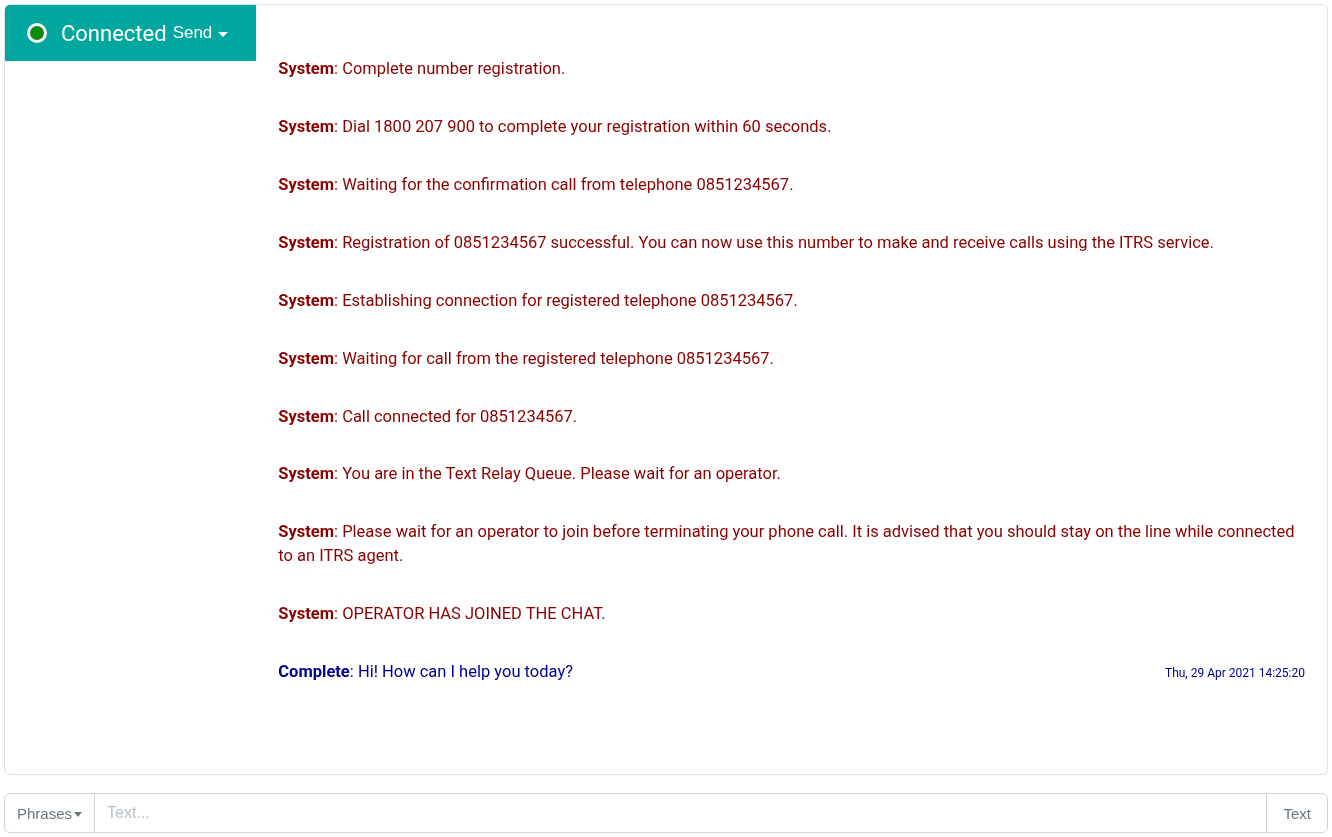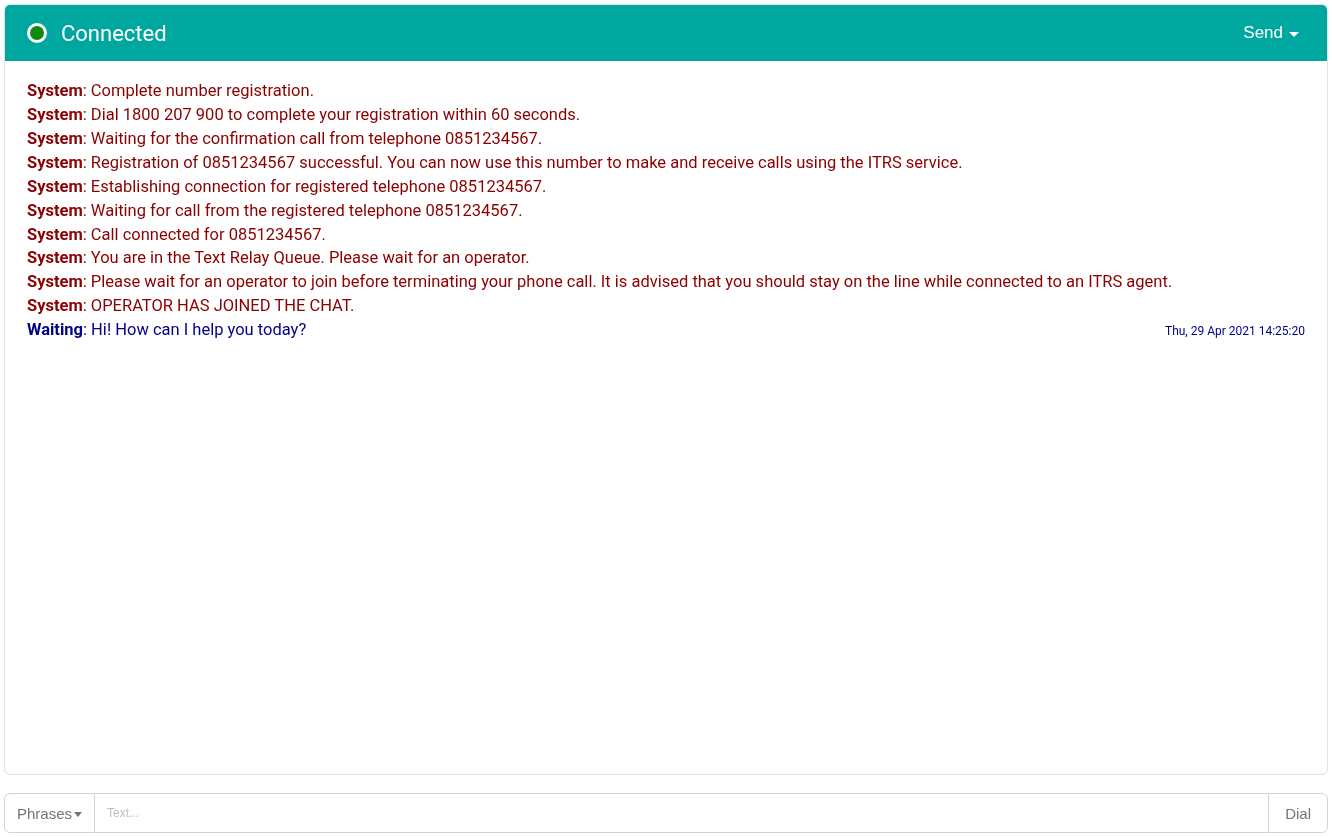--- a/index.html
+++ b/index.html
@@ -19,21 +19,21 @@
     flex-direction: column;
     width: 1332px;
     height: 837px;
     padding: 4px;
   }
   .chat-card {
     border: 1px solid #dee2e6;
     border-radius: 6px;
     overflow: hidden;
     display: flex;
-    flex-direction: column;
+    flex-direction: row;
     flex: 1 1 auto;
     background: #fff;
   }
   .header {
     background: #00a79e;
     color: #fff;
     display: flex;
     align-items: center;
     justify-content: space-between;
     padding: 12px 22px;
@@ -81,20 +81,21 @@
     overflow-y: auto;
     font-size: 16.5px;
     line-height: 1.45;
   }
   .msg-row {
     display: flex;
     align-items: baseline;
     justify-content: center;
     gap: 24px;
     margin-bottom: 0px;
+    margin-top: 34px;
   }
   .msg-main { flex: 1 1 auto; }
   .msg-time {
     flex: 0 0 auto;
     font-size: 12px;
     color: #00008b;
     white-space: nowrap;
   }
   .sender-system { font-weight: 700; }
   .msg-system, .msg-system .sender-system { color: #8b0000; }
@@ -125,21 +126,21 @@
     border-right: 4px solid transparent;
     border-top: 5px solid #6c757d;
     margin-top: 2px;
   }
   .text-input {
     flex: 1 1 auto;
     border: 1px solid #ced4da;
     border-left: none;
     border-right: none;
     padding: 16px 12px;
-    font-size: 12px;
+    font-size: 16px;
     color: #0f766e;
     outline: none;
   }
   .text-input::placeholder { color: #b8bfc6; }
   .send-btn {
     border: 1px solid #ced4da;
     border-radius: 0 6px 6px 0;
     background: #fff;
     color: #6c757d;
     font-size: 15px;
@@ -187,27 +188,27 @@
         <div class="msg-row">
           <div class="msg-main msg-system"><span class="sender-system">System</span><span>: </span><span>You are in the Text Relay Queue. Please wait for an operator.</span></div>
         </div>
         <div class="msg-row">
           <div class="msg-main msg-system"><span class="sender-system">System</span><span>: </span><span>Please wait for an operator to join before terminating your phone call. It is advised that you should stay on the line while connected to an ITRS agent.</span></div>
         </div>
         <div class="msg-row">
           <div class="msg-main msg-system"><span class="sender-system">System</span><span>: </span><span>OPERATOR HAS JOINED THE CHAT.</span></div>
         </div>
         <div class="msg-row">
-          <div class="msg-main msg-operator"><span class="sender-operator">Waiting</span><span>: </span><span>Hi! How can I help you today?</span></div>
+          <div class="msg-main msg-operator"><span class="sender-operator">Complete</span><span>: </span><span>Hi! How can I help you today?</span></div>
           <div class="msg-time">Thu, 29 Apr 2021 14:25:20</div>
         </div>
       </div>
   </div>
 
   <div class="input-bar">
     <button class="phrases-btn">
       <span>Phrases</span>
       <span class="caret-down-grey"></span>
     </button>
     <input type="text" class="text-input" placeholder="Text..." style="">
-    <button class="send-btn">Dial</button>
+    <button class="send-btn">Text</button>
   </div>
 </div>
 
 </body></html>

